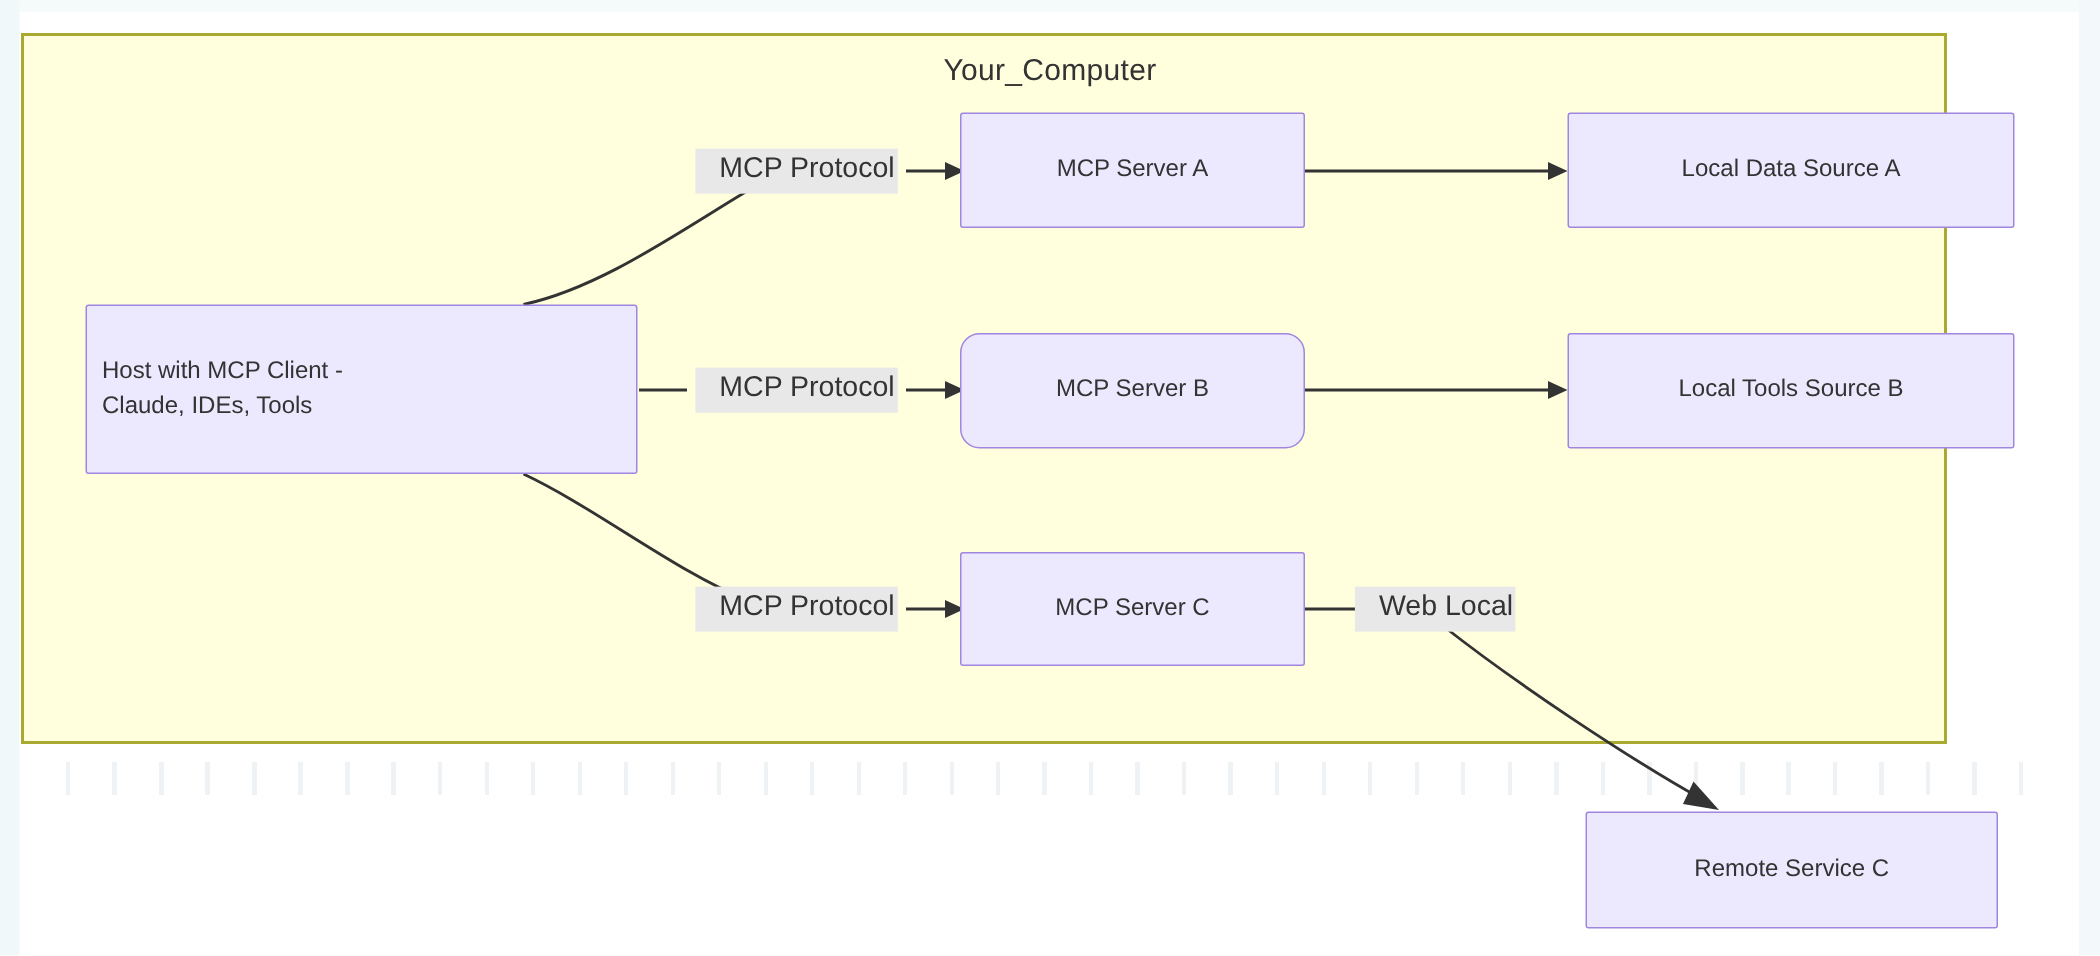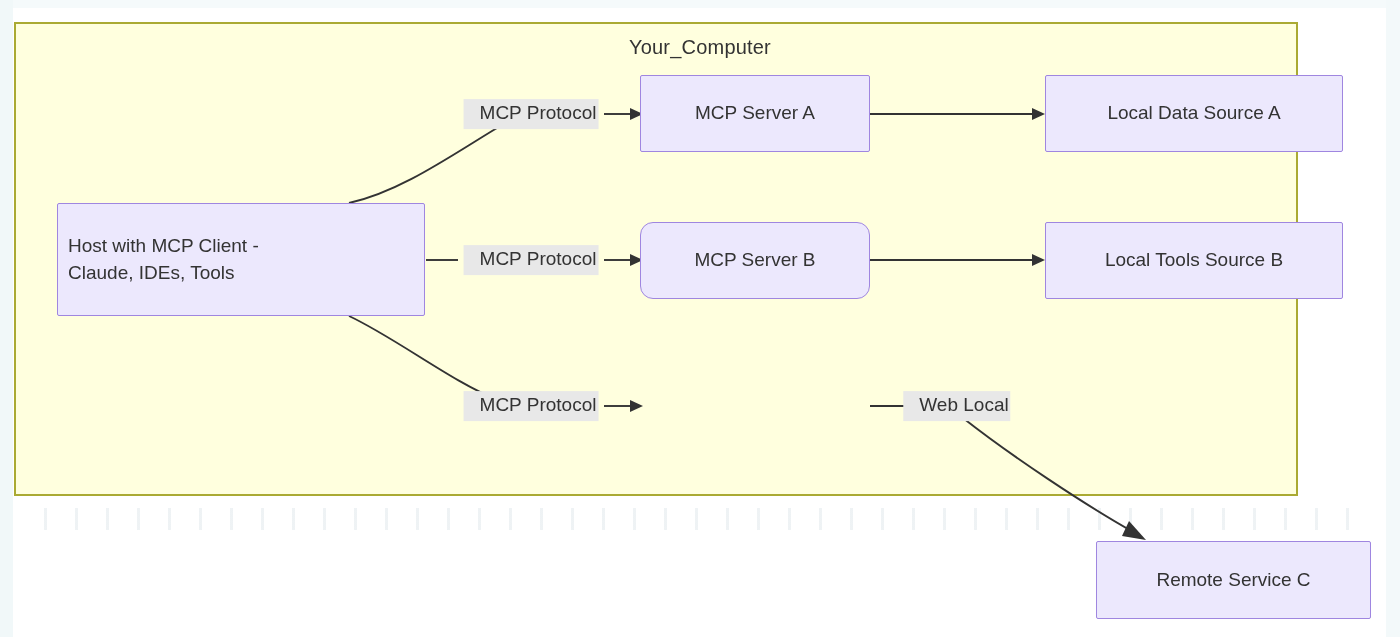--- a/index.html
+++ b/index.html
@@ -60,21 +60,21 @@
   }
 
   
   .node {
     position: absolute;
     box-sizing: border-box;
     background: #ece8fd;
     border: 1.6px solid #9f86e0;
     border-radius: 2px;
     color: #333333;
-    font-size: 19px;
+    font-size: 16px;
     line-height: 1.42;
     display: flex;
     align-items: center;
     justify-content: center;
     text-align: center;
     padding: 4px 10px;
   }
   .node.host {
     justify-content: flex-start;
     text-align: left;
@@ -174,30 +174,33 @@
   </div>
 
   <div class="node" style="left:640px; top:75px; width:230px; height:77px;">
     <span>MCP Server A</span>
   </div>
 
   <div class="node" style="left:640px; top:222px; width:230px; height:77px;border-radius:13px;">
     <span>MCP Server B</span>
   </div>
 
+  <div class="node" style="left:640px; top:368px; width:230px; height:76px;">
+    <span>MCP Server C</span>
+  </div>
 
   <div class="node" style="left:1045px; top:75px; width:298px; height:77px;">
     <span>Local Data Source A</span>
   </div>
 
   <div class="node" style="left:1045px; top:222px; width:298px; height:77px;">
     <span>Local Tools Source B</span>
   </div>
 
-  <div class="node" style="left:1057px; top:541px; width:275px; height:78px;margin-left:39px;">
+  <div class="node" style="left:1057px; top:541px; width:275px; height:78px;">
     <span>Remote Service C</span>
   </div>
 
   <div class="edge-label" style="left:531px; top:114px;">MCP Protocol</div>
 
   <div class="edge-label" style="left:531px; top:260px;">MCP Protocol</div>
 
   <div class="edge-label" style="left:531px; top:406px;">MCP Protocol</div>
 
   <div class="edge-label" style="left:957px; top:406px;">Web Local</div>

